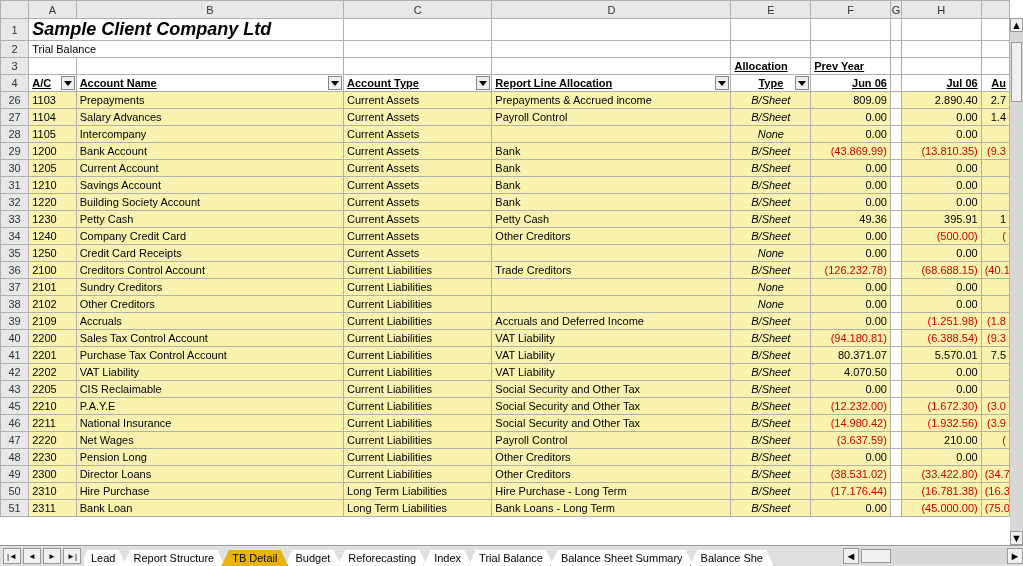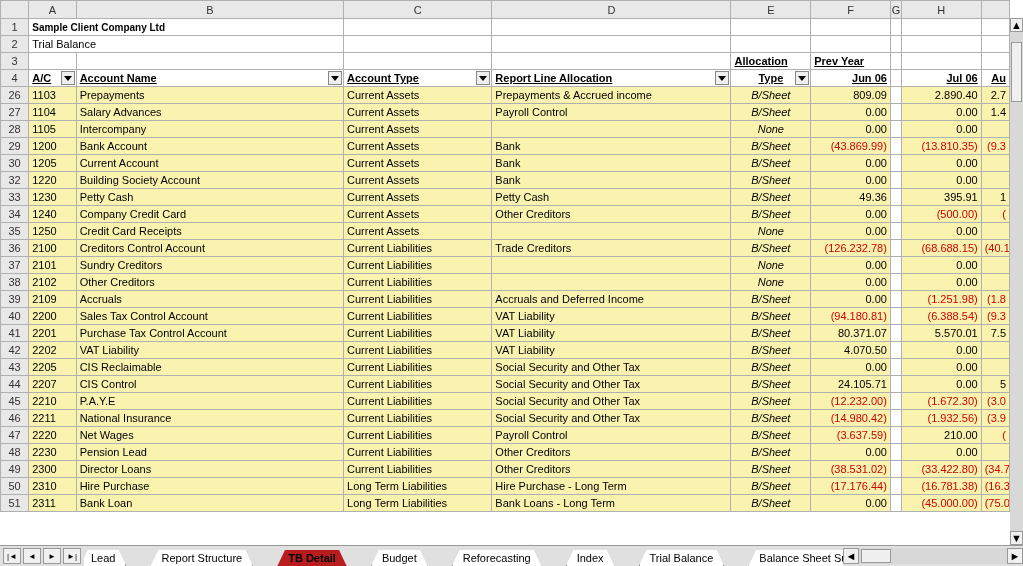--- a/index.html
+++ b/index.html
@@ -8,41 +8,41 @@
 table { border-collapse: collapse; width: 1010px; table-layout: fixed; }
 th.colhdr, td.rowhdr { background: #e8e8e8; border: 1px solid #b0b0b0; text-align: center; font-weight: normal; color: #333; }
 th.colhdr { height: 18px; }
 td.rowhdr { width: 28px; }
 td.cell { border: 1px solid #b0b0b0; background: #faf3b0; height: 17px; padding: 0 3px; white-space: nowrap; overflow: hidden; text-overflow: clip; color: #000; }
 td.cell.white { background: #fff; }
 td.cell.right { text-align: right; }
 td.cell.center { text-align: center; font-style: italic; }
 td.cell.neg { color: #d00000; }
 .hdr-row td.cell { background: #fff; }
-.title-row td.cell { font-weight: bold; font-size: 10px; }
+.title-row td.cell { font-weight: bold; font-size: 18px; font-style: italic; }
 .filter-hdr { font-weight: bold; text-decoration: underline; position: relative; }
 .filter-hdr.right { text-align: right; }
 .dropdown { position: absolute; right: 1px; top: 1px; width: 14px; height: 14px; background: #f0f0f0; border: 1px solid #888; display: flex; align-items: center; justify-content: center; }
 .dropdown::after { content: ""; border-left: 4px solid transparent; border-right: 4px solid transparent; border-top: 5px solid #000; }
 .col-row { width: 28px; }
 .col-A { width: 47px; }
 .col-B { width: 265px; }
 .col-C { width: 147px; }
 .col-D { width: 237px; }
 .col-E { width: 79px; }
 .col-F { width: 79px; }
 .col-G { width: 11px; }
 .col-H { width: 79px; }
 .col-I { width: 28px; }
 .tabs { position: absolute; bottom: 0; left: 0; right: 0; height: 21px; background: #e0e0e0; display: flex; align-items: center; border-top: 1px solid #999; }
 .tab-nav { display: flex; padding: 0 2px; }
 .tab-nav-btn { width: 18px; height: 16px; background: #f0f0f0; border: 1px solid #999; margin: 0 1px; display: flex; align-items: center; justify-content: center; font-size: 8px; }
-.tab-strip { display: flex; align-items: flex-end; height: 21px; overflow: hidden; flex: 1; gap: 28px; }
+.tab-strip { display: flex; align-items: flex-end; height: 21px; overflow: hidden; flex: 1; }
 .tab { padding: 2px 10px; background: #fff; border: 1px solid #888; border-top: none; font-size: 11px; margin-left: -4px; clip-path: polygon(8px 0, calc(100% - 8px) 0, 100% 100%, 0 100%); white-space: nowrap; }
-.tab.active { background: #b91c1c; font-weight: bold; z-index: 2; position: relative; }
+.tab.active { background: #eab308; font-weight: normal; z-index: 2; position: relative; }
 .hscroll { width: 180px; height: 16px; display: flex; align-items: center; background: #e8e8e8; }
 .hscroll-btn { width: 16px; height: 16px; background: #f0f0f0; border: 1px solid #999; display: flex; align-items: center; justify-content: center; }
 .hscroll-track { flex: 1; height: 16px; background: #d8d8d8; position: relative; }
 .hscroll-thumb { position: absolute; left: 2px; width: 30px; height: 14px; top: 1px; background: #f0f0f0; border: 1px solid #999; }
 .vscroll { position: absolute; right: 0; top: 18px; width: 13px; bottom: 21px; background: #e8e8e8; display: flex; flex-direction: column; }
 .vscroll-btn { height: 14px; background: #f0f0f0; border: 1px solid #999; display: flex; align-items: center; justify-content: center; }
 .vscroll-track { flex: 1; background: #d8d8d8; position: relative; }
 .vscroll-thumb { position: absolute; top: 10px; height: 60px; left: 1px; right: 1px; background: #f0f0f0; border: 1px solid #999; }
 .alloc-hdr { text-align: left; font-weight: bold; text-decoration: underline; }
 </style>
@@ -178,20 +178,32 @@
 <td class="cell">Current Account</td>
 <td class="cell">Current Assets</td>
 <td class="cell">Bank</td>
 <td class="cell center">B/Sheet</td>
 <td class="cell right ">0.00</td>
 <td class="cell white"></td>
 <td class="cell right ">0.00</td>
 <td class="cell right "></td>
         </tr>
         <tr>
+          <td class="rowhdr">31</td>
+<td class="cell">1210</td>
+<td class="cell">Savings Account</td>
+<td class="cell">Current Assets</td>
+<td class="cell">Bank</td>
+<td class="cell center">B/Sheet</td>
+<td class="cell right ">0.00</td>
+<td class="cell white"></td>
+<td class="cell right ">0.00</td>
+<td class="cell right "></td>
+        </tr>
+        <tr>
           <td class="rowhdr">32</td>
 <td class="cell">1220</td>
 <td class="cell">Building Society Account</td>
 <td class="cell">Current Assets</td>
 <td class="cell">Bank</td>
 <td class="cell center">B/Sheet</td>
 <td class="cell right ">0.00</td>
 <td class="cell white"></td>
 <td class="cell right ">0.00</td>
 <td class="cell right "></td>
@@ -322,32 +334,20 @@
 <td class="cell">CIS Reclaimable</td>
 <td class="cell">Current Liabilities</td>
 <td class="cell">Social Security and Other Tax</td>
 <td class="cell center">B/Sheet</td>
 <td class="cell right ">0.00</td>
 <td class="cell white"></td>
 <td class="cell right ">0.00</td>
 <td class="cell right "></td>
         </tr>
         <tr>
-          <td class="rowhdr">44</td>
-<td class="cell">2207</td>
-<td class="cell">CIS Control</td>
-<td class="cell">Current Liabilities</td>
-<td class="cell">Social Security and Other Tax</td>
-<td class="cell center">B/Sheet</td>
-<td class="cell right ">24.105.71</td>
-<td class="cell white"></td>
-<td class="cell right ">0.00</td>
-<td class="cell right ">5</td>
-        </tr>
-        <tr>
           <td class="rowhdr">45</td>
 <td class="cell">2210</td>
 <td class="cell">P.A.Y.E</td>
 <td class="cell">Current Liabilities</td>
 <td class="cell">Social Security and Other Tax</td>
 <td class="cell center">B/Sheet</td>
 <td class="cell right neg">(12.232.00)</td>
 <td class="cell white"></td>
 <td class="cell right neg">(1.672.30)</td>
 <td class="cell right neg">(3.0</td>
@@ -372,21 +372,21 @@
 <td class="cell">Payroll Control</td>
 <td class="cell center">B/Sheet</td>
 <td class="cell right neg">(3.637.59)</td>
 <td class="cell white"></td>
 <td class="cell right ">210.00</td>
 <td class="cell right neg">(</td>
         </tr>
         <tr>
           <td class="rowhdr">48</td>
 <td class="cell">2230</td>
-<td class="cell">Pension Lead</td>
+<td class="cell">Pension Long</td>
 <td class="cell">Current Liabilities</td>
 <td class="cell">Other Creditors</td>
 <td class="cell center">B/Sheet</td>
 <td class="cell right ">0.00</td>
 <td class="cell white"></td>
 <td class="cell right ">0.00</td>
 <td class="cell right "></td>
         </tr>
         <tr>
           <td class="rowhdr">49</td>

